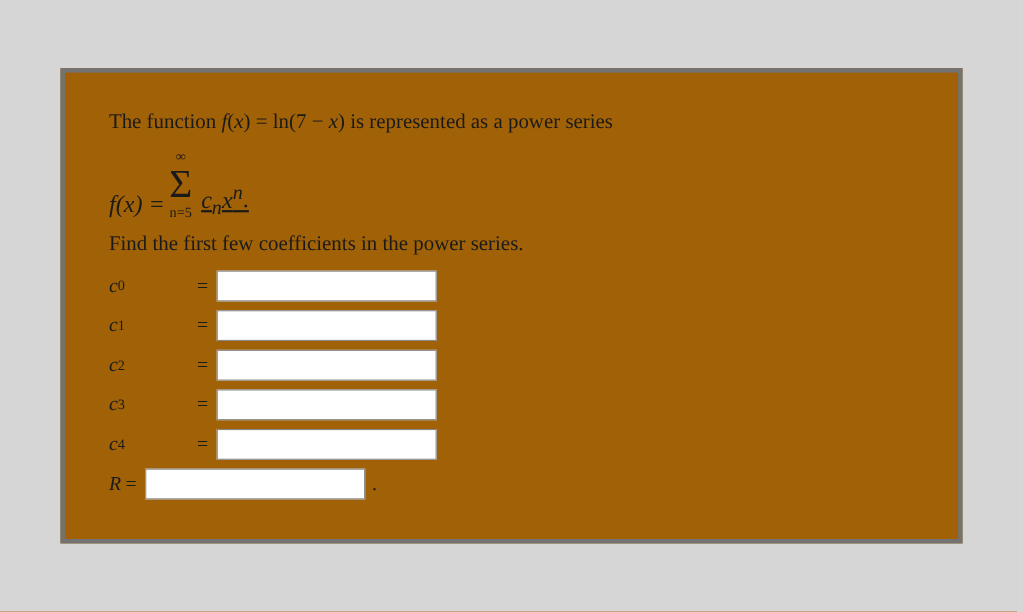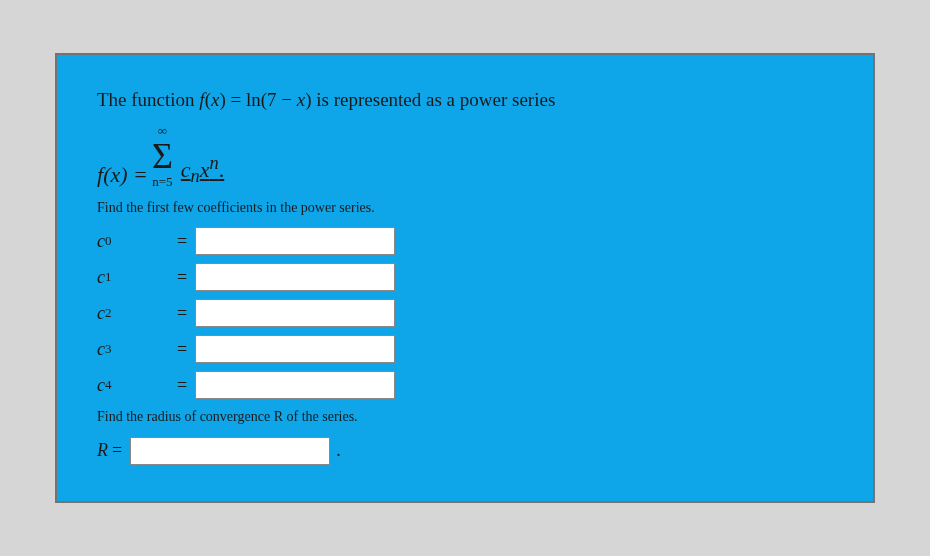--- a/index.html
+++ b/index.html
@@ -10,24 +10,24 @@
       font-size: 18px;
       color: #1a1a1a;
       display: flex;
       justify-content: center;
       align-items: center;
       width: 930px;
       min-height: 556px;
     }
 
     .container {
-      background-color: #0ea5e9;
+      background-color: #a16207;
       padding: 32px 40px 36px 40px;
       width: 820px;
-      border: 2px solid #737373;
+      border: 4px solid #737373;
     }
 
     .sigma-block {
       display: inline-flex;
       flex-direction: column;
       align-items: center;
       margin: 0 4px;
       font-size: 14px;
       position: relative;
     }
@@ -101,21 +101,21 @@
       font-size: 18px;
     }
 
     .title-line {
       font-size: 19px;
       margin-bottom: 10px;
       line-height: 1.4;
     }
 
     .find-line {
-      font-size: 14px;
+      font-size: 19px;
       margin-bottom: 10px;
       line-height: 1.4;
     }
 
     .math-italic {
       font-style: italic;
       font-family: Georgia, 'Times New Roman', serif;
     }
 
     .fn-display {
@@ -195,21 +195,20 @@
 
   <div class="coefficient-row">
     <span class="coeff-label">
         <span class="math-italic">c</span>
         <sub>4</sub>
       </span>
     <span class="equals">=</span>
     <input class="input-box" type="text" style="">
   </div>
 
-  <div class="find-line" style="margin-top:6px;">Find the radius of convergence R of the series.</div>
 
   <div class="radius-row">
     <span class="radius-label"><span class="math-italic">R</span></span>
     <span class="equals">=</span>
     <input class="input-box" type="text" style="">
     <span class="period">.</span>
   </div>
 
 </div>
 

